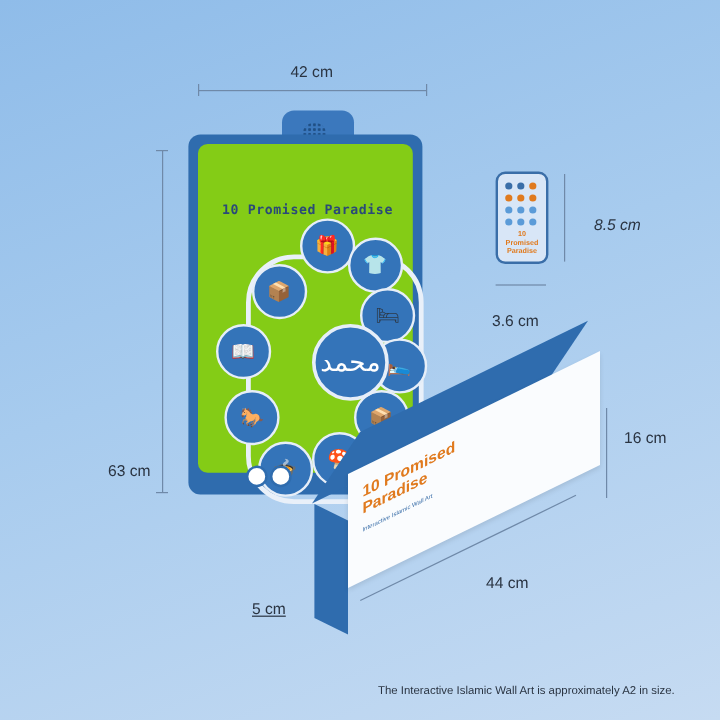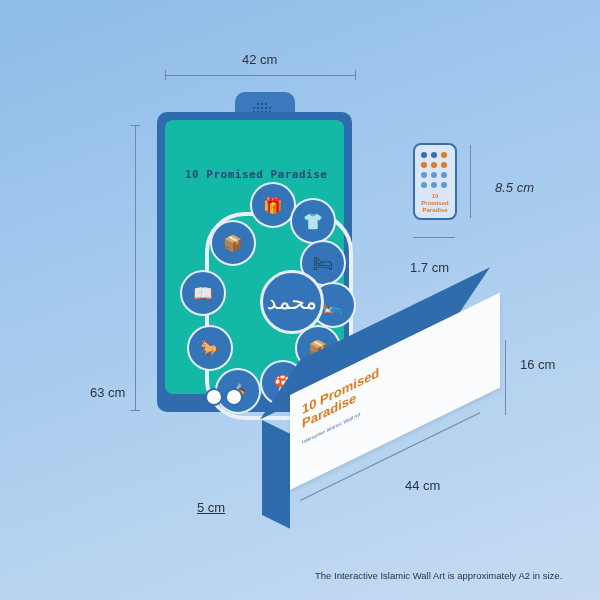--- a/index.html
+++ b/index.html
@@ -4,21 +4,21 @@
 <style>
   html,body{margin:0;padding:0;}
   body{width:600px;height:600px;overflow:hidden;position:relative;
     background:linear-gradient(160deg,#8fbce9 0%,#a7cbee 45%,#c6dbf2 100%);
     font-family:"Liberation Sans",sans-serif;color:#2d3a4a;}
   .dim{position:absolute;font-size:13px;color:#2a3442;}
   .line{position:absolute;background:#6f89a8;}
   .tick{position:absolute;background:#6f89a8;}
   
   .poster{position:absolute;left:157px;top:112px;width:195px;height:300px;background:#2f6cae;border-radius:10px;}
-  .poster-inner{position:absolute;left:8px;top:8px;right:8px;bottom:18px;background:#14b8a6;border-radius:8px;}
+  .poster-inner{position:absolute;left:8px;top:8px;right:8px;bottom:18px;background:#84cc16;border-radius:8px;}
   .speaker{position:absolute;left:235px;top:92px;width:60px;height:40px;background:#3b78bd;border-radius:10px;}
   .grill{position:absolute;left:17px;top:10px;width:20px;height:20px;border-radius:50%;
     background:radial-gradient(circle,#1f4f85 1px,transparent 1.5px) 0 0/4px 4px;}
   .ptitle{position:absolute;left:20px;top:48px;width:170px;font-family:"DejaVu Sans Mono",monospace;font-size:11px;color:#2a4a78;font-weight:bold;letter-spacing:0.5px;}
   .circle{position:absolute;width:42px;height:42px;border-radius:50%;background:#3474b9;border:2px solid #e6eef8;display:flex;align-items:center;justify-content:center;font-size:16px;}
   .center{position:absolute;left:95px;top:150px;width:58px;height:58px;border-radius:50%;background:#3474b9;border:3px solid #e6eef8;display:flex;align-items:center;justify-content:center;color:#fff;font-size:22px;}
   .track{position:absolute;left:40px;top:92px;width:140px;height:200px;border:4px solid #e9f0f9;border-radius:40px;}
   .pbtn{position:absolute;top:268px;width:14px;height:14px;border-radius:50%;border:2px solid #2f6cae;background:#fff;}
   
   .remote{position:absolute;left:413px;top:143px;width:40px;height:73px;background:#d8e6f7;border:2px solid #3a6ea8;border-radius:8px;}
@@ -40,27 +40,27 @@
 <div class="dim" style="left:242px;top:52px;">42 cm</div>
 
 <div class="line" style="left:135px;top:125px;width:1px;height:285px;"></div>
 <div class="tick" style="left:130px;top:125px;width:10px;height:1px;"></div>
 <div class="tick" style="left:130px;top:410px;width:10px;height:1px;"></div>
 <div class="dim" style="left:90px;top:337px;margin-top:48px;">63 cm</div>
 
 <div class="line" style="left:470px;top:145px;width:1px;height:73px;"></div>
 <div class="dim" style="left:495px;top:180px;font-style:italic;">8.5 cm</div>
 <div class="line" style="left:413px;top:237px;width:42px;height:1px;"></div>
-<div class="dim" style="left:410px;top:260px;">1.7 cm</div>
+<div class="dim" style="left:410px;top:260px;">3.6 cm</div>
 
 <div class="line" style="left:505px;top:340px;width:1px;height:75px;"></div>
 <div class="dim" style="left:520px;top:357px;">16 cm</div>
 <div class="line" style="left:300px;top:500px;width:200px;height:1px;transform:rotate(-26deg);transform-origin:left top;"></div>
 <div class="dim" style="left:405px;top:478px;">44 cm</div>
-<div class="dim" style="left:197px;top:500px;text-decoration:underline;">5 cm</div>
+<div class="dim" style="left:210px;top:500px;text-decoration:underline;">5 cm</div>
 
 <div class="speaker">
     <div class="grill"></div>
   </div>
 <div class="poster">
   <div class="poster-inner">
     <div class="ptitle">10 Promised Paradise</div>
     <div class="track"></div>
     <div class="circle" style="left:85px;top:62px;">
         <span>🎁</span>

